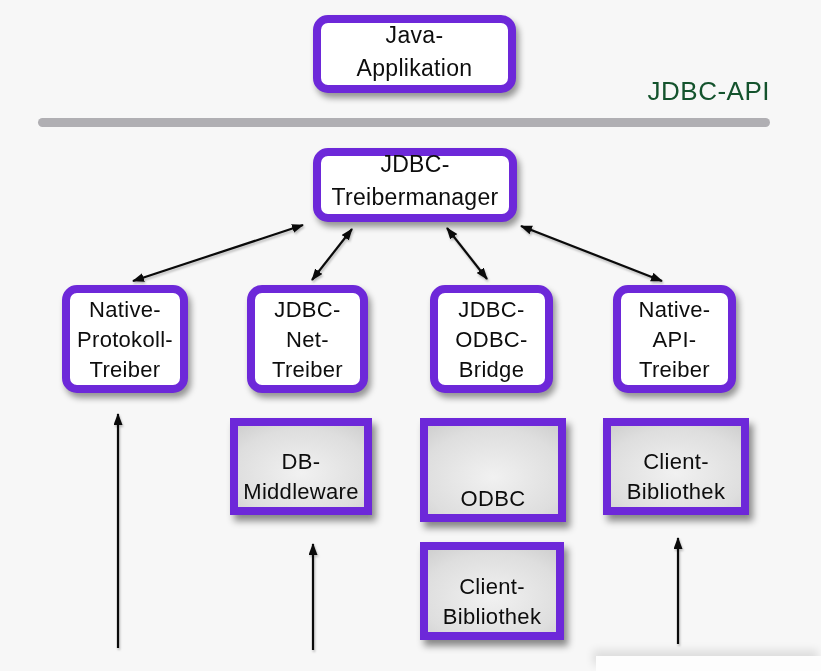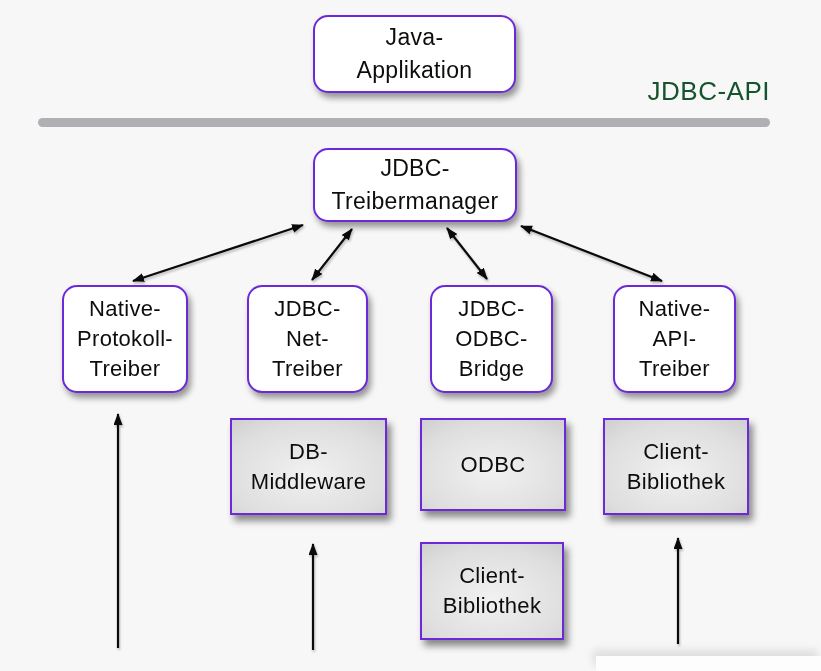--- a/index.html
+++ b/index.html
@@ -16,42 +16,42 @@
   .divider{
     position:absolute;left:38px;top:118px;width:732px;height:9px;
     border-radius:5px;background:#b0afb3;z-index:0;
   }
   .api-label{
     position:absolute;left:560px;top:76px;width:210px;height:32px;
     text-align:right;font-size:26px;color:#14532d;letter-spacing:0.5px;z-index:2;
   }
   .node{
     position:absolute;z-index:2;box-sizing:border-box;
-    display:flex;align-items:center;justify-content:center;
+    display:flex;align-items:flex-end;justify-content:center;
     text-align:center;white-space:pre-line;color:#0d0d0d;
-    border:2px solid #6d28d9;
+    border:8px solid #6d28d9;
     font-size:22px;line-height:30px;letter-spacing:0.3px;
   }
   .node.rounded{
     background:#ffffff;border-radius:15px;
     box-shadow:3px 5px 6px rgba(0,0,0,0.40);
   }
   .node.gray{
     background:radial-gradient(120% 120% at 50% 58%, #f1f1f1 0%, #dedede 45%, #b2b2b2 100%);
     box-shadow:4px 6px 7px rgba(0,0,0,0.45);
   }
   .node.big{font-size:23px;line-height:33px;}
   #n-java {left:313px;top:15px;width:203px;height:78px;}
   #n-mgr  {left:313px;top:148px;width:204px;height:74px;}
   #n-d1   {left:62px;top:285px;width:126px;height:108px;}
   #n-d2   {left:247px;top:285px;width:121px;height:108px;}
   #n-d3   {left:430px;top:285px;width:123px;height:108px;}
   #n-d4   {left:613px;top:285px;width:123px;height:108px;}
-  #n-mw   {left:230px;top:418px;width:157px;height:97px;}
-  #n-odbc {left:420px;top:418px;width:146px;height:93px;}
+  #n-mw   {left:230px;top:418px;width:142px;height:97px;}
+  #n-odbc {left:420px;top:418px;width:146px;height:104px;}
   #n-clr  {left:603px;top:418px;width:146px;height:97px;}
   #n-clb  {left:420px;top:542px;width:144px;height:98px;}
   .whitestrip{
     position:absolute;left:596px;top:656px;width:225px;height:15px;
     background:#fdfdfd;z-index:3;
     box-shadow:-3px -6px 9px rgba(0,0,0,0.10);
   }
 </style>
 </head>
 <body>

